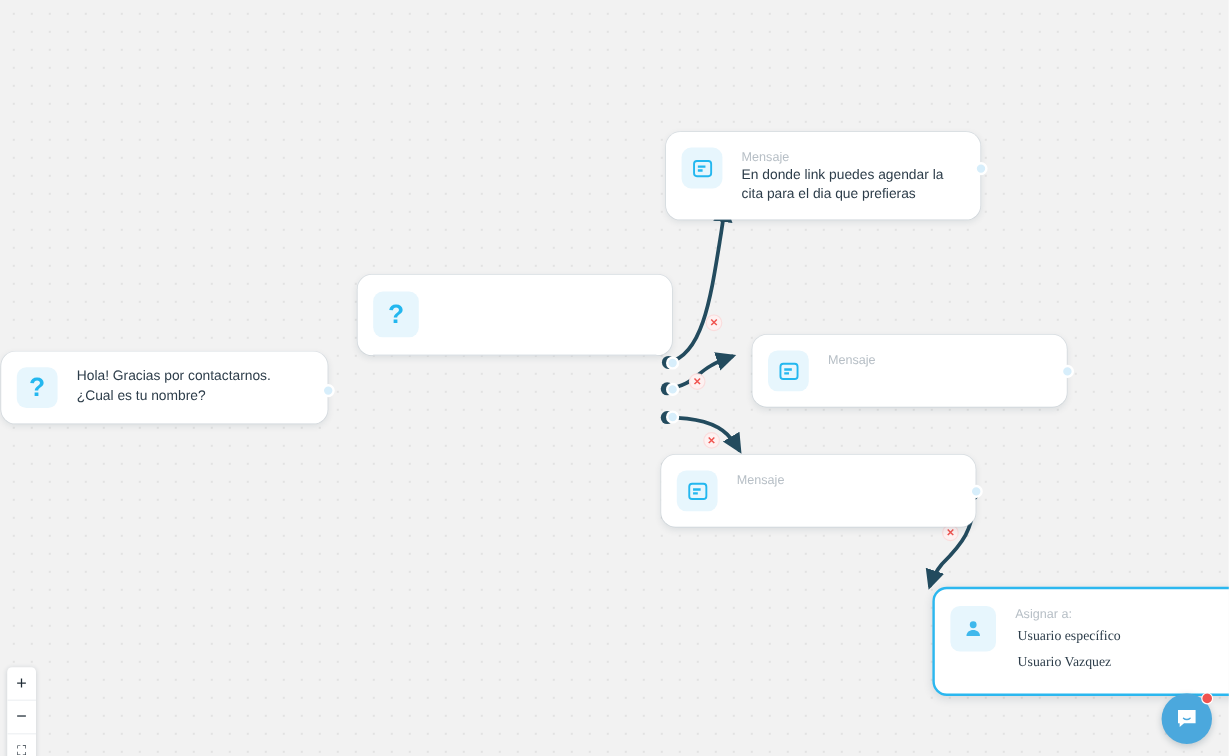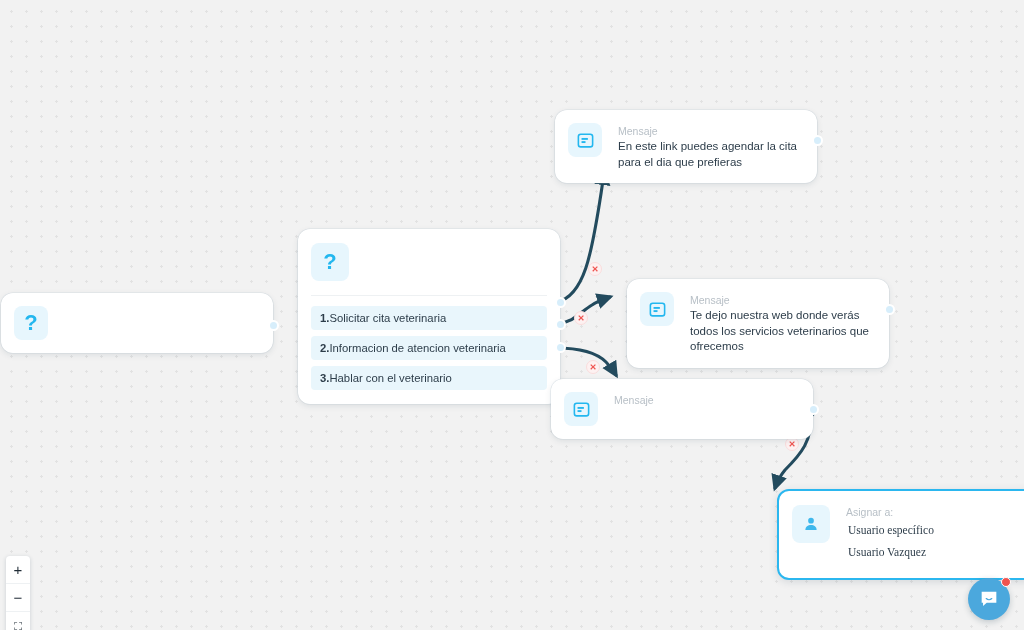--- a/index.html
+++ b/index.html
@@ -170,76 +170,67 @@
   <div class="edge-del" style="left:588px; top:262px;">✕</div>
   <div class="edge-del" style="left:574px; top:311px;">✕</div>
   <div class="edge-del" style="left:586px; top:360px;">✕</div>
   <div class="edge-del" style="left:785px; top:437px;">✕</div>
 
   <div class="node" id="node-greeting" style="left:-18px; top:293px; width:272px;">
     <div class="node-row">
       <div class="icon-box">
         <span class="q-glyph">?</span>
       </div>
+      <div class="node-text" style="width:186px;">
+        <div class="node-body">Hola! Gracias por contactarnos. ¿Cual es tu nombre?</div>
+      </div>
     </div>
     <div class="port" style="right:-6px; top:27px;"></div>
   </div>
 
   <div class="node" id="node-question" style="left:279px; top:229px;">
     <div class="q-head">
       <div class="icon-box big">
         <span class="q-glyph">?</span>
       </div>
     </div>
     <div class="divider"></div>
-    <div class="options">
-      <div class="option">
-        <b>1.</b><span>Solicitar cita veterinaria</span>
-      </div>
-      <div class="option">
-        <b>2.</b><span>Informacion de atencion veterinaria</span>
-      </div>
-      <div class="option">
-        <b>3.</b><span>Hablar con el veterinario</span>
-      </div>
-    </div>
     <div class="port" style="right:-6px; top:68px;"></div>
     <div class="port" style="right:-6px; top:90px;"></div>
     <div class="port" style="right:-6px; top:113px;"></div>
   </div>
 
   <div class="node" style="left:536px; top:110px; width:262px;">
     <div class="node-row">
       <div class="icon-box">
         <svg width="19" height="19" viewBox="0 0 24 24" fill="none" stroke="#23b7ef" stroke-width="2">
           <rect x="3" y="4" width="18" height="16" rx="3"></rect>
           <line x1="7" y1="10" x2="15" y2="10" stroke-width="2.4"></line>
           <line x1="7" y1="14" x2="12" y2="14" stroke-width="2.4"></line>
         </svg>
       </div>
       <div class="node-text" style="width:186px;">
         <div class="node-kind">Mensaje</div>
-        <div class="node-body">En este link puedes agendar la cita para el dia que prefieras</div>
+        <div class="node-body">En donde link puedes agendar la cita para el dia que prefieras</div>
       </div>
     </div>
     <div class="port" style="right:-6px; top:25px;"></div>
   </div>
 
   <div class="node" style="left:608px; top:279px; width:262px;">
     <div class="node-row">
       <div class="icon-box">
         <svg width="19" height="19" viewBox="0 0 24 24" fill="none" stroke="#23b7ef" stroke-width="2">
           <rect x="3" y="4" width="18" height="16" rx="3"></rect>
           <line x1="7" y1="10" x2="15" y2="10" stroke-width="2.4"></line>
           <line x1="7" y1="14" x2="12" y2="14" stroke-width="2.4"></line>
         </svg>
       </div>
       <div class="node-text" style="width:186px;">
         <div class="node-kind">Mensaje</div>
-        <div class="node-body">Te dejo nuestra web donde verás todos los servicios veterinarios que ofrecemos</div>
       </div>
     </div>
     <div class="port" style="right:-6px; top:25px;"></div>
   </div>
 
   <div class="node" style="left:532px; top:379px; width:262px;">
     <div class="node-row">
       <div class="icon-box">
         <svg width="19" height="19" viewBox="0 0 24 24" fill="none" stroke="#23b7ef" stroke-width="2">
           <rect x="3" y="4" width="18" height="16" rx="3"></rect>

